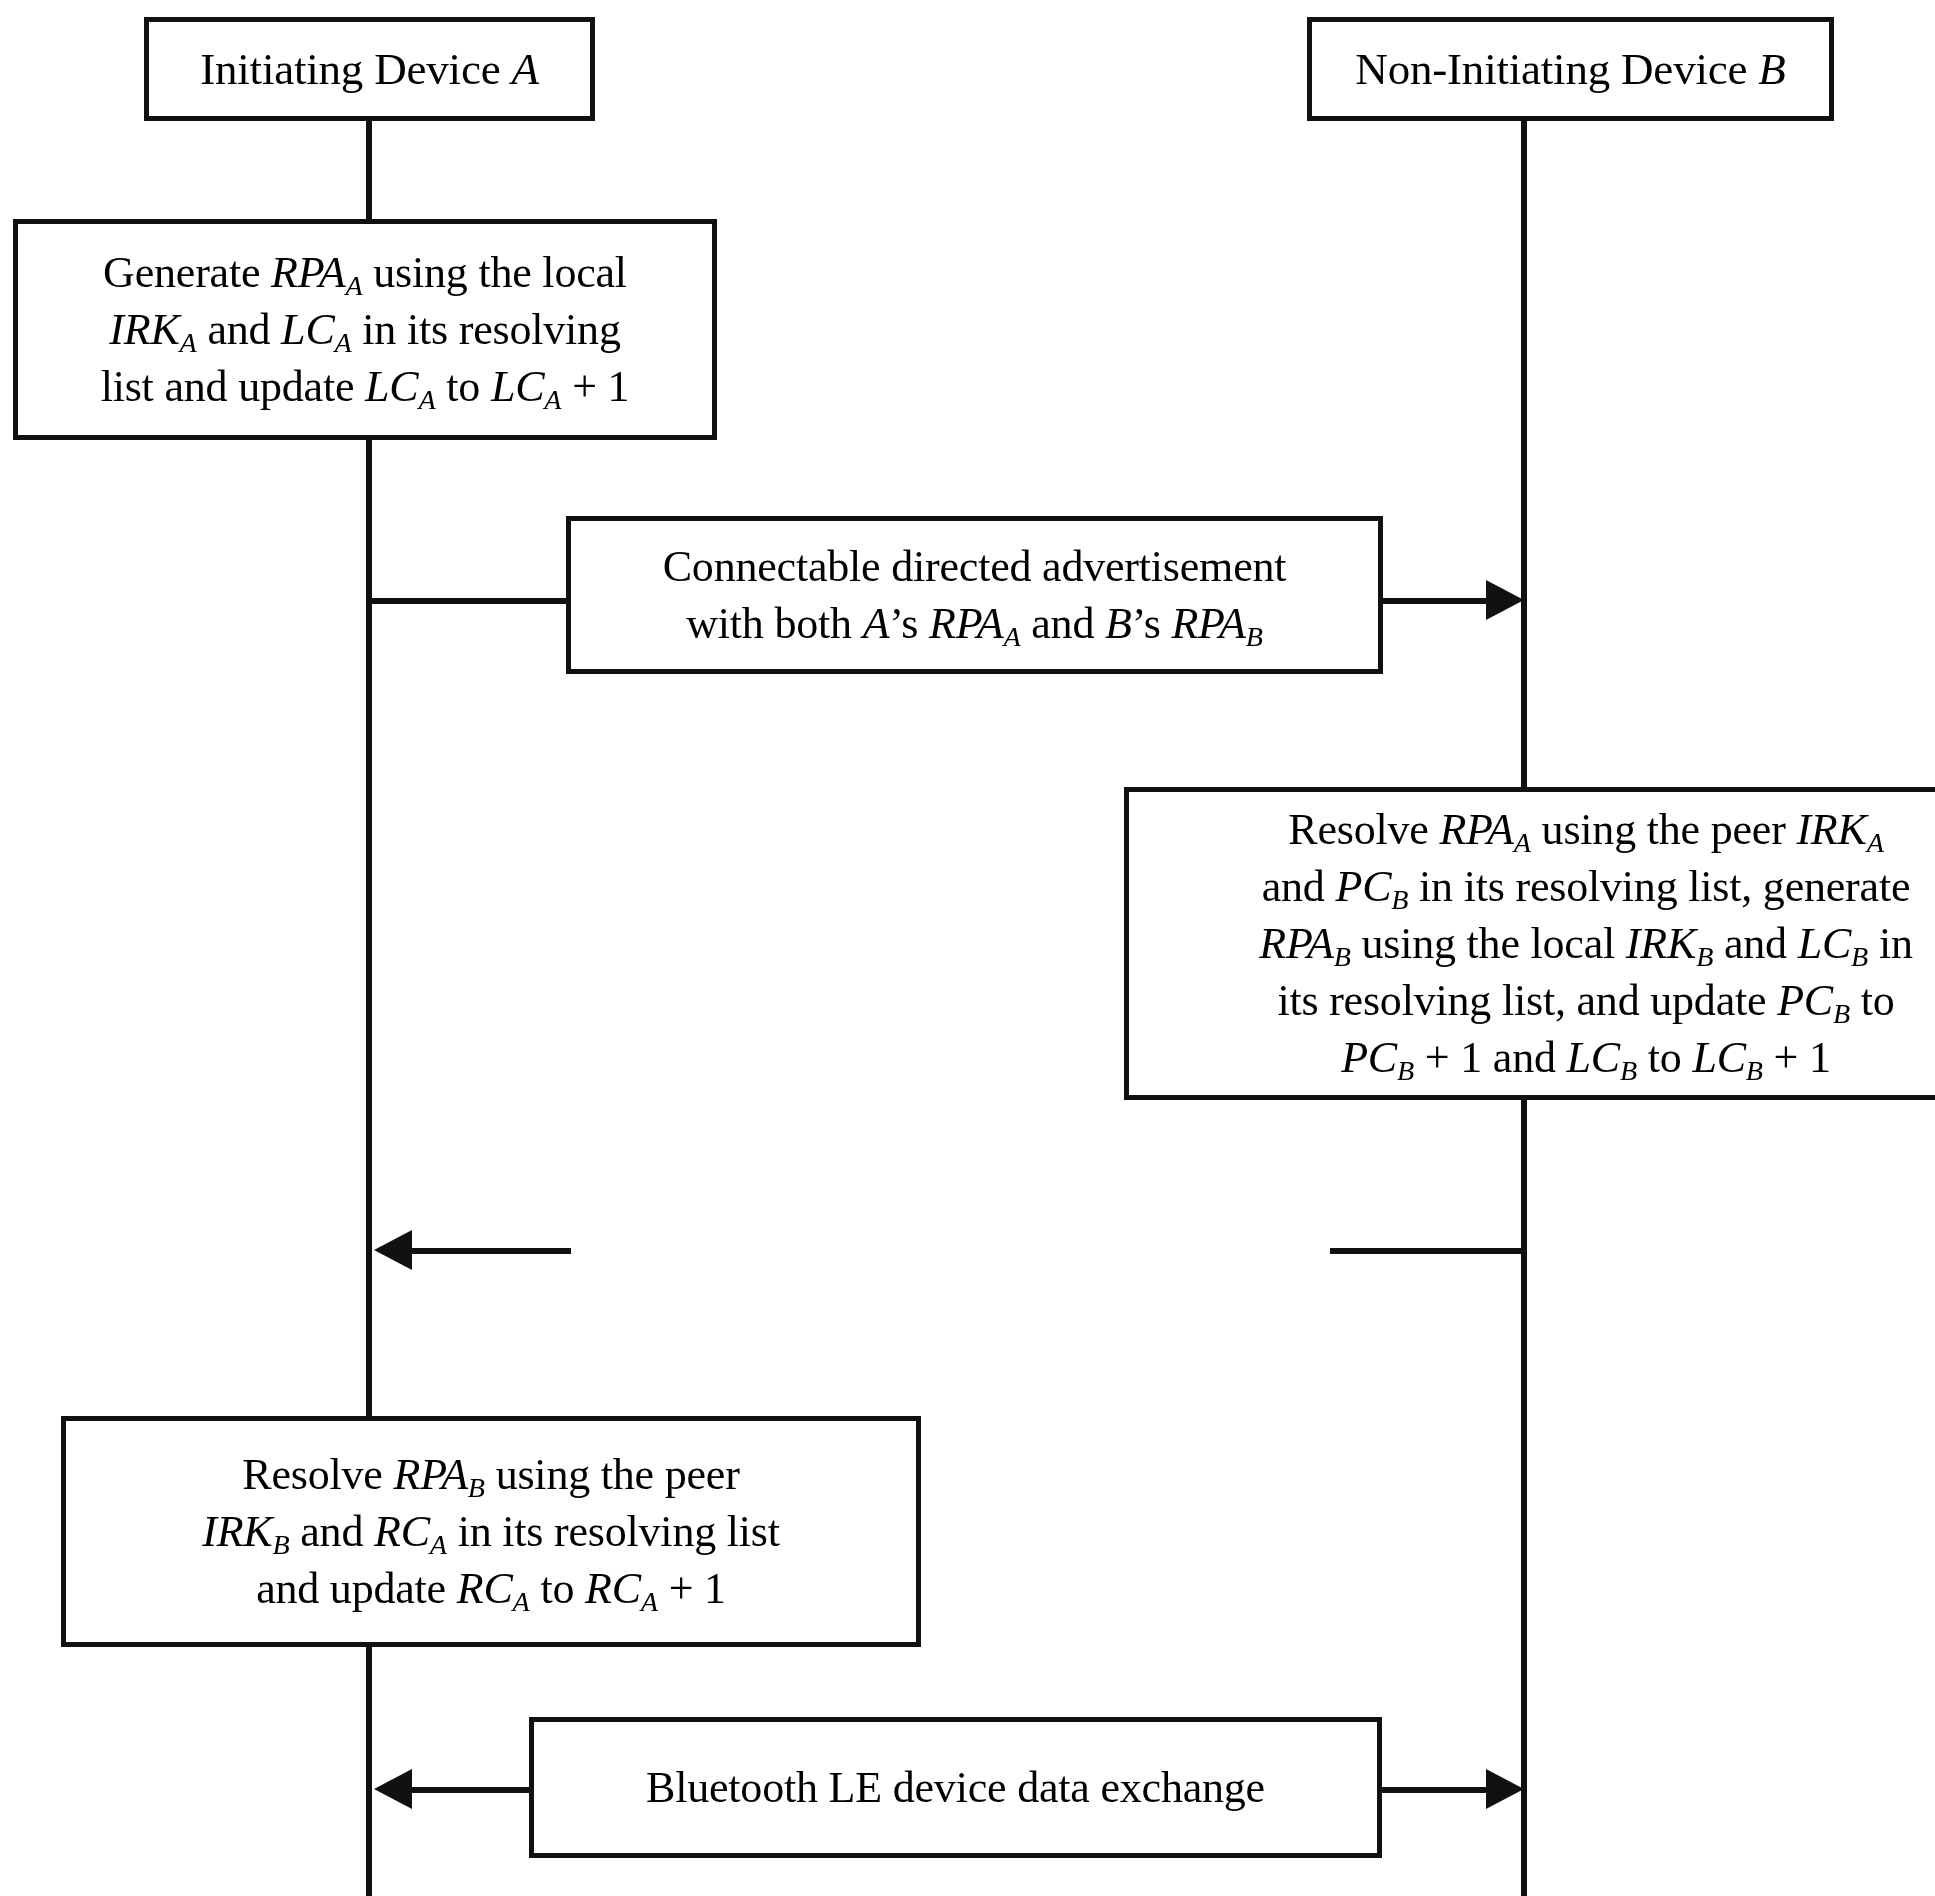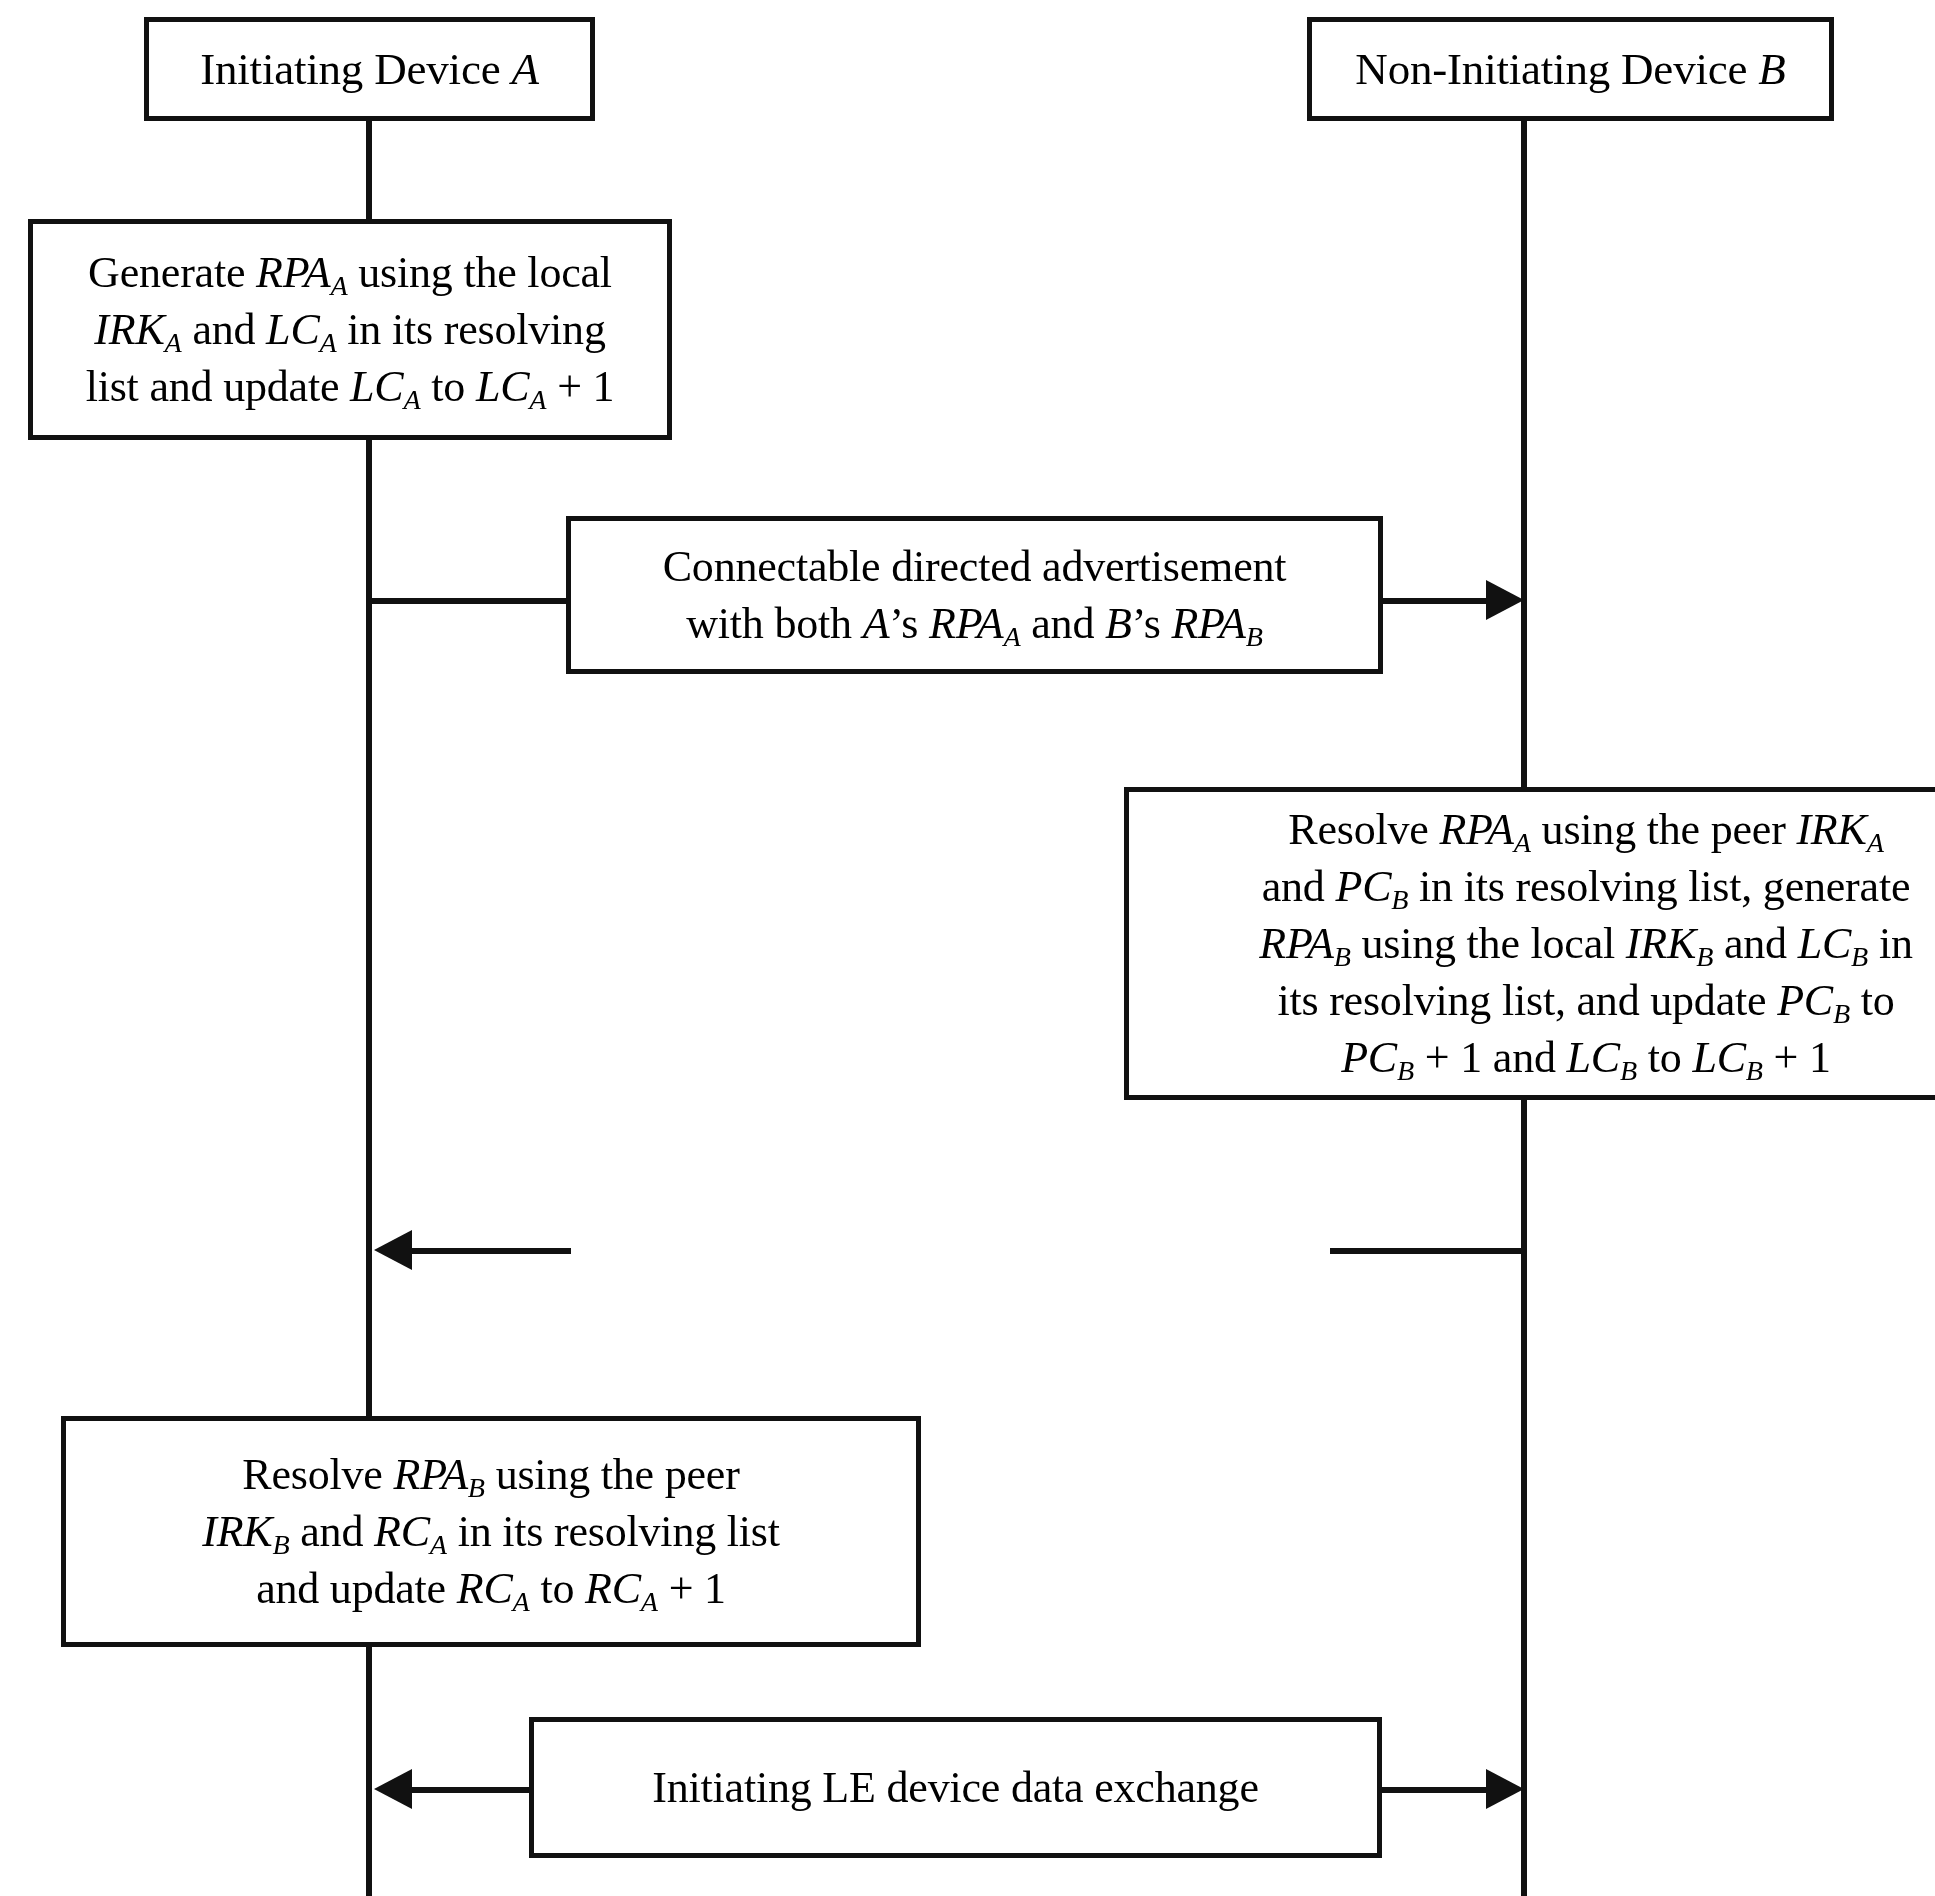--- a/index.html
+++ b/index.html
@@ -104,21 +104,21 @@
   <div class="lifeline" style="left:1521px; top:121px; height:1776px;"></div>
 
   <div class="node header-box" style="left:144px; top:17px; width:451px; height:104px;">
     <span class="txt"><span>Initiating Device </span><i class="v">A</i></span>
   </div>
 
   <div class="node header-box" style="left:1307px; top:17px; width:527px; height:104px;">
     <span class="txt"><span>Non-Initiating Device </span><i class="v">B</i></span>
   </div>
 
-  <div class="node proc-box" style="left:28px; top:219px; width:644px; height:221px;">
+  <div class="node proc-box" style="left:13px; top:219px; width:704px; height:221px;">
     <span class="txt">Generate
       <i class="v">RPA<sub>A</sub></i> using the local<br>
       <i class="v">IRK<sub>A</sub></i> and <i class="v">LC<sub>A</sub></i> in its resolving<br>
       list and update <i class="v">LC<sub>A</sub></i> to <i class="v">LC<sub>A</sub></i> + 1</span>
   </div>
 
   <div class="conn" style="left:366px; top:598px; width:205px;"></div>
   <div class="conn" style="left:1377px; top:598px; width:117px;"></div>
   <div class="arrowhead right" style="left:1486px; top:580px;"></div>
 
@@ -151,17 +151,17 @@
       <i class="v">IRK<sub>B</sub></i> and <i class="v">RC<sub>A</sub></i> in its resolving list<br>
       and update <i class="v">RC<sub>A</sub></i> to <i class="v">RC<sub>A</sub></i> + 1</span>
   </div>
 
   <div class="conn" style="left:399px; top:1787px; width:133px;"></div>
   <div class="conn" style="left:1381px; top:1787px; width:113px;"></div>
   <div class="arrowhead left" style="left:374px; top:1769px;"></div>
   <div class="arrowhead right" style="left:1486px; top:1769px;"></div>
 
   <div class="node msg-box" style="left:529px; top:1717px; width:853px; height:141px;">
-    <span class="txt">Initiating LE device data exchange</span>
+    <span class="txt">Bluetooth LE device data exchange</span>
   </div>
 
 </div>
 
 
 </body></html>

